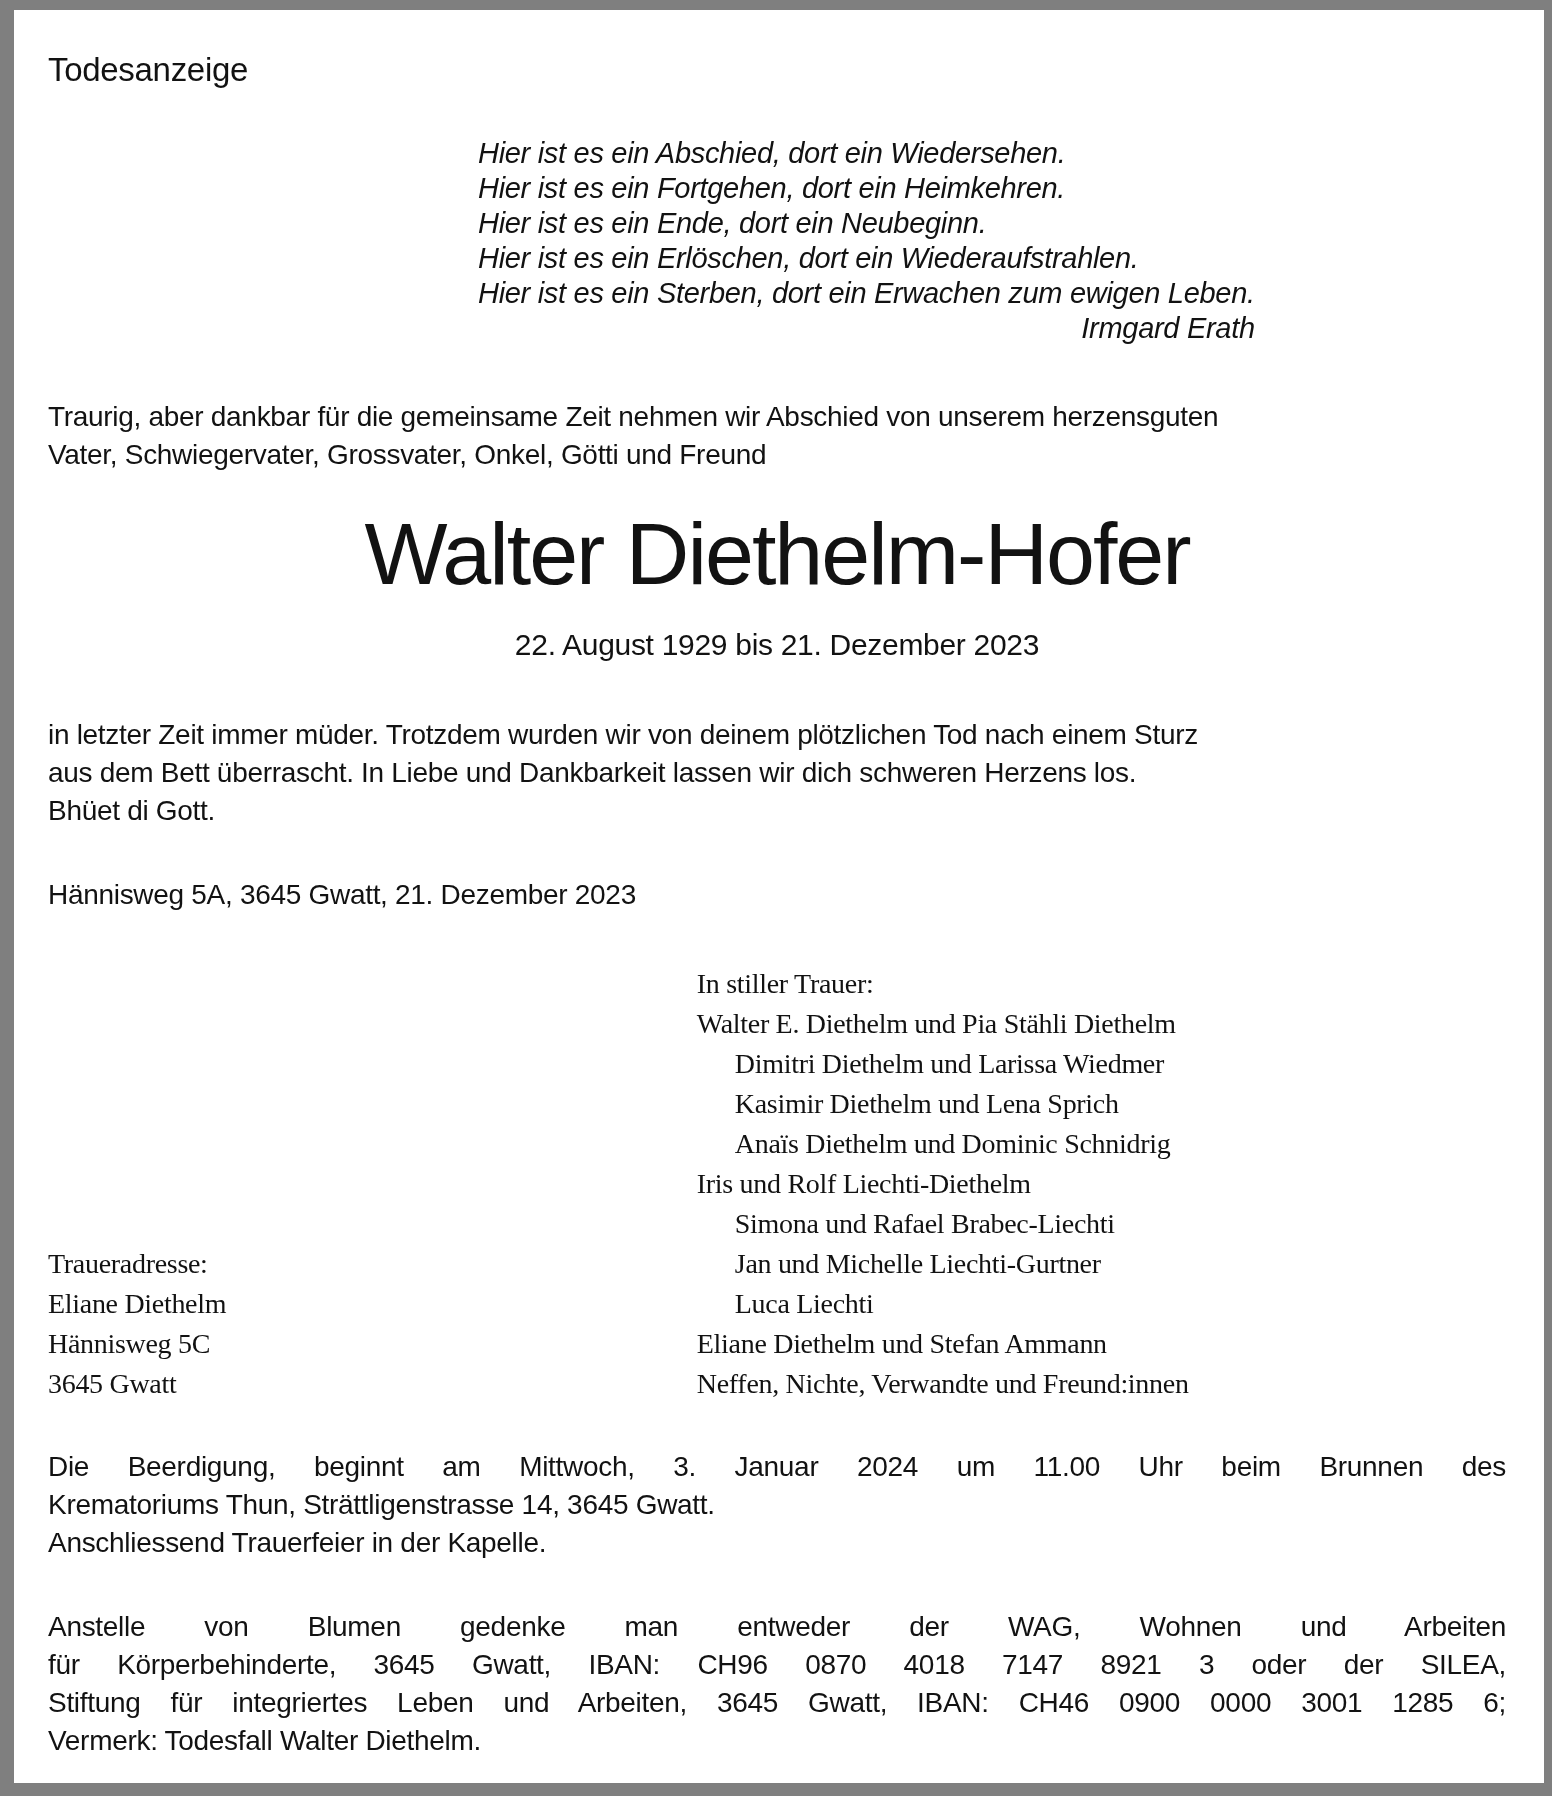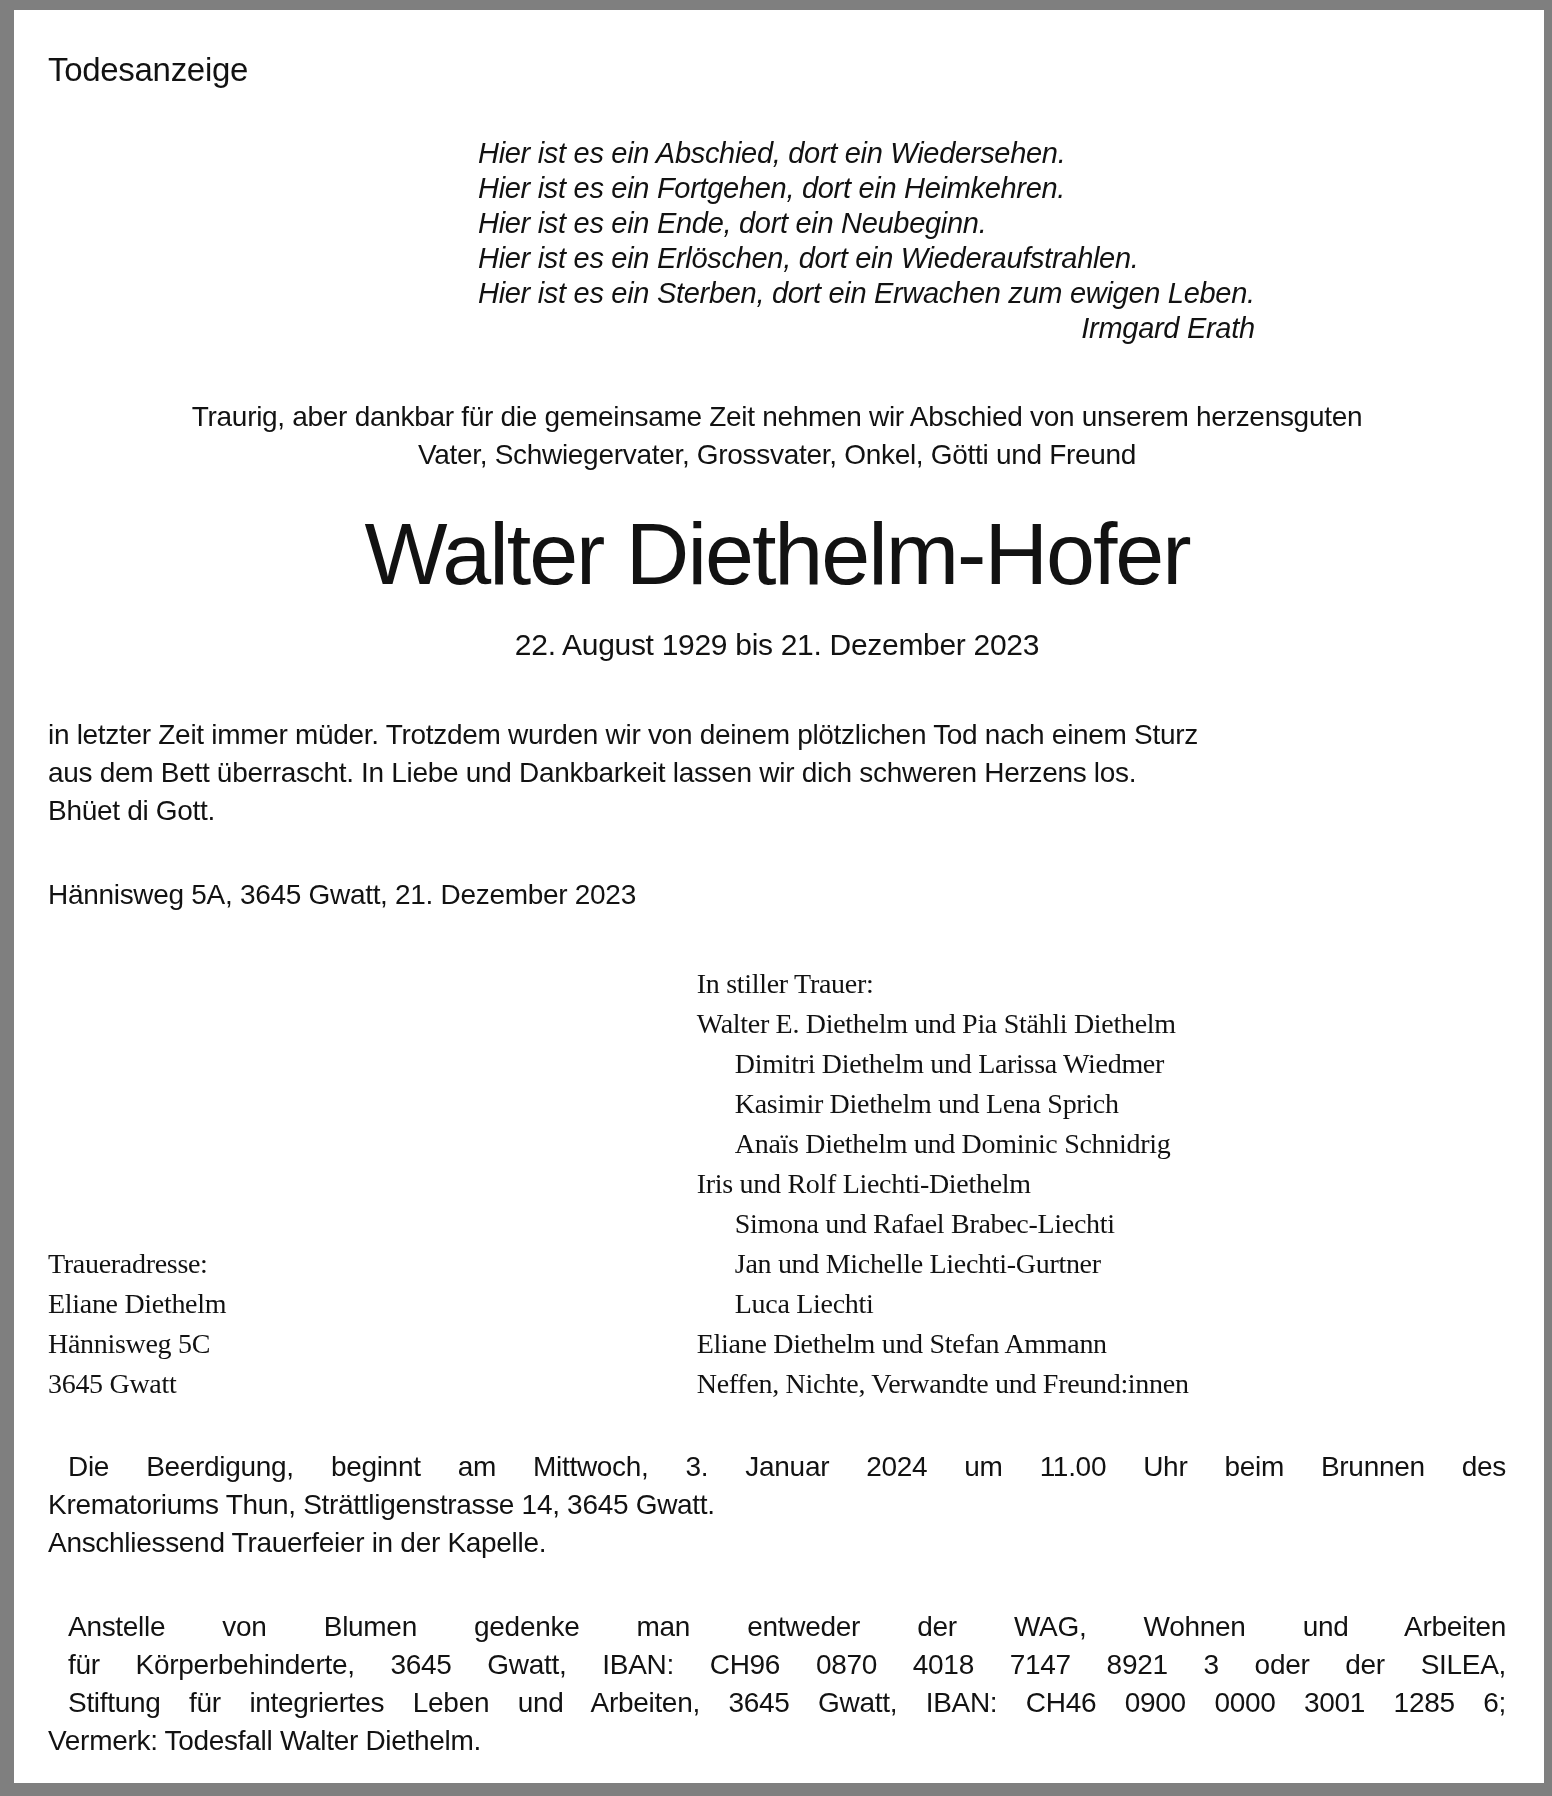--- a/index.html
+++ b/index.html
@@ -33,21 +33,21 @@
     font-weight: 400;
   }
   .poem {
     margin: 46px 0 0 430px;
     font-style: italic;
     font-size: 29px;
     line-height: 35px;
     width: fit-content;
   }
   .poem-author { text-align: right; margin-top: 0px; }
-  .intro { margin-top: 52px; text-align: center; }
+  .intro { margin-top: 52px; }
   .deceased-name {
     margin-top: 30px;
     text-align: center;
     font-size: 88px;
     line-height: 100px;
     letter-spacing: -2px;
     font-weight: 400;
     white-space: nowrap;
   }
   .life-dates {
@@ -67,21 +67,20 @@
   .col-right { flex: 1 1 auto; }
   .mourners .line, .address .line { line-height: 40px; font-family: Liberation Serif, serif; }
   .mourners .indent { padding-left: 38px; }
   .funeral { margin-top: 44px; }
   .donations { margin-top: 46px; }
   .line { white-space: nowrap; }
   .line.justify {
     white-space: normal;
     text-align: justify;
     text-align-last: justify;
-    margin-left: 20px;
   }
 </style>
 </head>
 <body>
 
 <div class="frame">
   <div class="page">
 
     <div class="doc-label">Todesanzeige</div>
 

